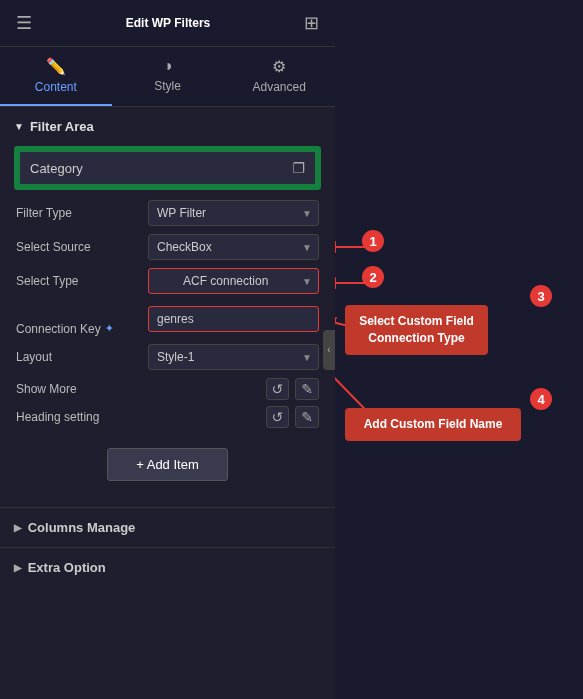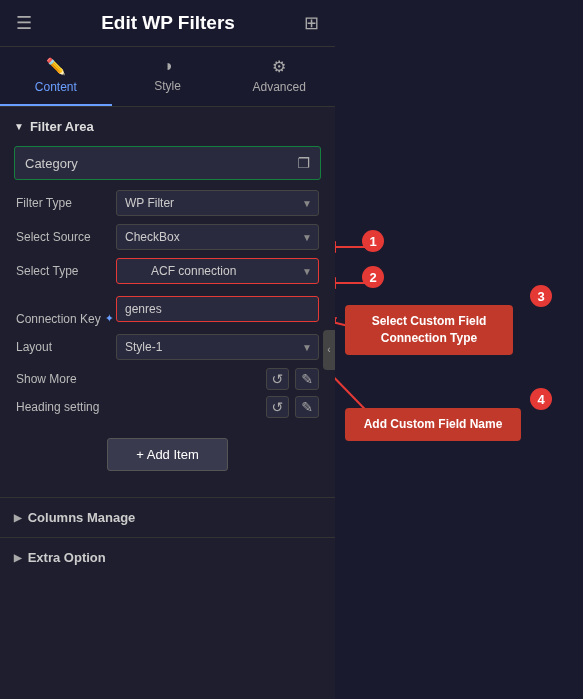--- a/index.html
+++ b/index.html
@@ -26,21 +26,21 @@
     .header {
       background: #1a1a2e;
       display: flex;
       align-items: center;
       justify-content: space-between;
       padding: 12px 16px;
       border-bottom: 1px solid #333;
     }
     .header-title {
       color: #fff;
-      font-size: 19px;
+      font-size: 12px;
       font-weight: bold;
     }
     .header-icon {
       color: #aaa;
       font-size: 18px;
       cursor: pointer;
     }
 
     
     .tabs {
@@ -96,21 +96,21 @@
 
     
     .form-label {
       font-size: 12px;
       color: #bbb;
       margin-bottom: 4px;
     }
 
     .category-row {
       background: #2a2a3e;
-      border: 1px solid #15803d;
+      border: 6px solid #15803d;
       border-radius: 3px;
       padding: 8px 10px;
       display: flex;
       align-items: center;
       justify-content: space-between;
       margin-bottom: 10px;
       color: #ccc;
       font-size: 13px;
     }
 
@@ -121,20 +121,21 @@
       margin-bottom: 8px;
       padding: 0 2px;
     }
     .field-label {
       font-size: 12px;
       color: #bbb;
       flex: 0 0 100px;
     }
     .field-control {
       flex: 1;
+      margin-left: 32px;
     }
 
     .select-wrapper {
       position: relative;
       width: 100%;
     }
     .select-wrapper select {
       width: 100%;
       background: #2a2a3e;
       border: 1px solid #444;
@@ -484,21 +485,21 @@
     <span>1</span>
   </div>
 
   <div class="badge" style="left:27px; top:266px;">
     <span>2</span>
   </div>
 
   <div class="badge" style="left:195px; top:285px;">
     <span>3</span>
   </div>
-  <div class="callout-box" style="left:10px; top:305px; width:168px;">
+  <div class="callout-box" style="left:10px; top:305px; width:143px;">
     <span>Select Custom Field Connection Type</span>
   </div>
 
   <div class="badge" style="left:195px; top:388px;">
     <span>4</span>
   </div>
   <div class="callout-box" style="left:10px; top:408px; width:176px;">
     <span>Add Custom Field Name</span>
   </div>
 

